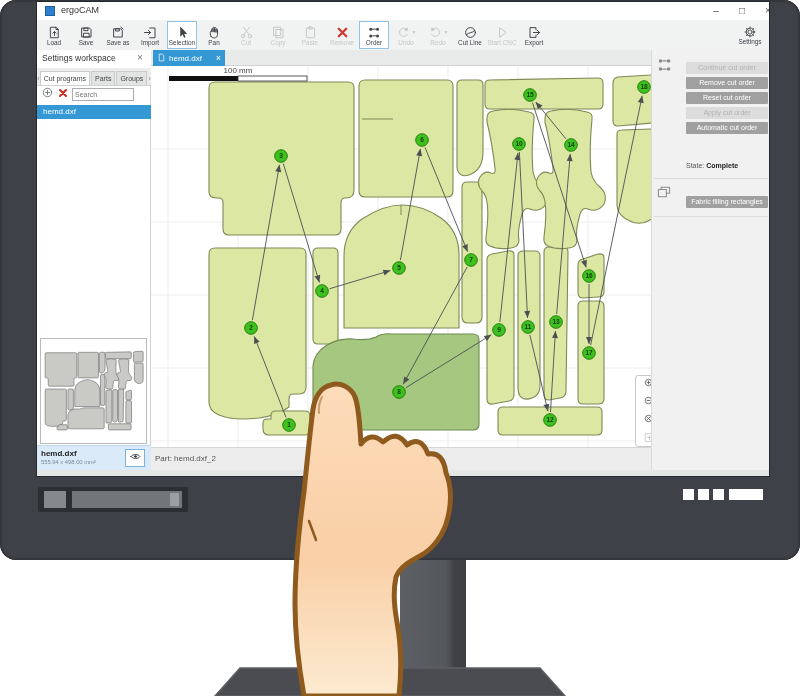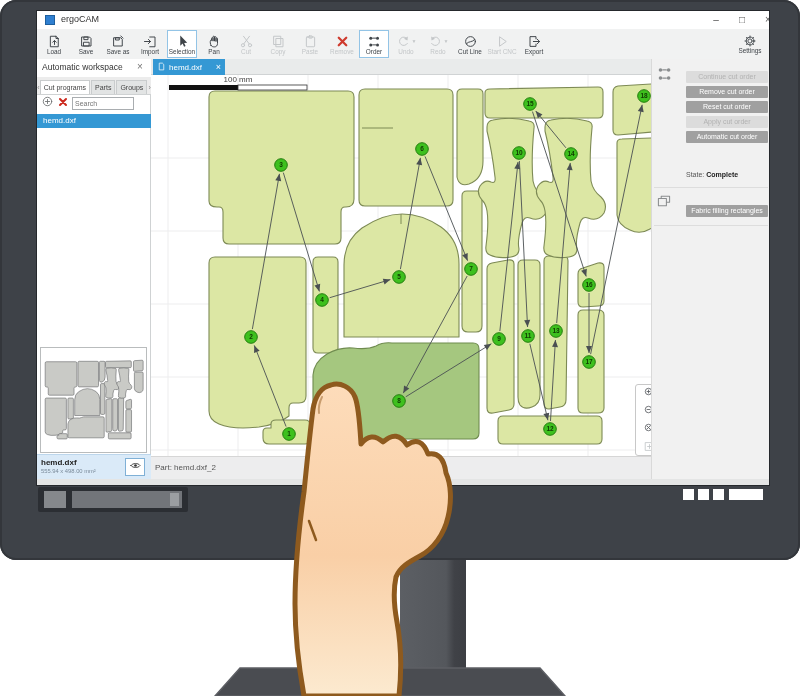--- a/index.html
+++ b/index.html
@@ -1,21 +1,21 @@
 <!DOCTYPE html>
 <html><head>
 <meta charset="utf-8">
 <style>
   html,body{margin:0;padding:0;background:#fff;}
   body{width:800px;height:696px;position:relative;font-family:"Liberation Sans",sans-serif;overflow:hidden;}
   .abs{position:absolute;}
   
   #stand-col{left:400px;top:552px;width:66px;height:126px;background:linear-gradient(90deg,#5c5f64 0%,#54575c 70%,#404247 82%,#3c3e43 100%);}
   #monitor{left:0;top:0;width:800px;height:560px;background:#3e4248;border-radius:16px;box-shadow:inset 0 0 0 2px #33363b;}
-  #screen{left:36px;top:10px;width:734px;height:476px;background:#e4e5e5;border:1px solid #25282c;box-sizing:border-box;overflow:hidden;}
+  #screen{left:36px;top:1px;width:734px;height:476px;background:#e4e5e5;border:1px solid #25282c;box-sizing:border-box;overflow:hidden;}
   .osd-sq{top:489px;width:11px;height:11px;background:#fff;}
   #osd-wide{left:729px;top:489px;width:34px;height:11px;background:#fff;position:absolute;}
   #bezel-slot{left:38px;top:487px;width:150px;height:25px;background:#2b2e33;border-radius:2px;}
   #bezel-slot .sq{left:6px;top:4px;width:22px;height:17px;background:#85888c;}
   #bezel-slot .track{left:34px;top:4px;width:110px;height:17px;background:#72757a;}
   #bezel-slot .thumb{left:132px;top:6px;width:9px;height:13px;background:#9b9ea2;}
   
   #titlebar{left:0;top:0;width:734px;height:18px;background:#fff;border-bottom:1px solid #e3e3e3;}
   #win-icon{left:8px;top:4px;width:10px;height:10px;background:#2f7fd0;border:1px solid #1d5f9e;box-sizing:border-box;}
   #win-title{left:24px;top:3px;font-size:9px;color:#333;}
@@ -292,21 +292,21 @@
               <circle class="s" cx="10" cy="10" r="5.6"></circle>
               <path class="s" d="M10,2.8 V4.6 M10,15.4 V17.2 M2.8,10 H4.6 M15.4,10 H17.2 M4.9,4.9 L6.2,6.2 M13.8,13.8 L15.1,15.1 M15.1,4.9 L13.8,6.2 M6.2,13.8 L4.9,15.1"></path>
             </svg>
           </span>
         <span class="tlabel">Settings</span>
       </div>
     </div>
 
     <div id="left-panel" class="abs">
       <div id="lp-header" class="abs">
-        <span id="lp-title" class="abs">Automatic workspace</span>
+        <span id="lp-title" class="abs">Settings workspace</span>
         <span id="lp-close" class="abs">×</span>
       </div>
       <div id="lp-tabs" class="abs">
         <span class="lp-chev">‹</span>
         <span class="lptab active">Cut programs</span>
         <span class="lptab">Parts</span>
         <span class="lptab">Groups</span>
         <span class="lp-chev">›</span>
       </div>
       <div id="lp-actions" class="abs">

